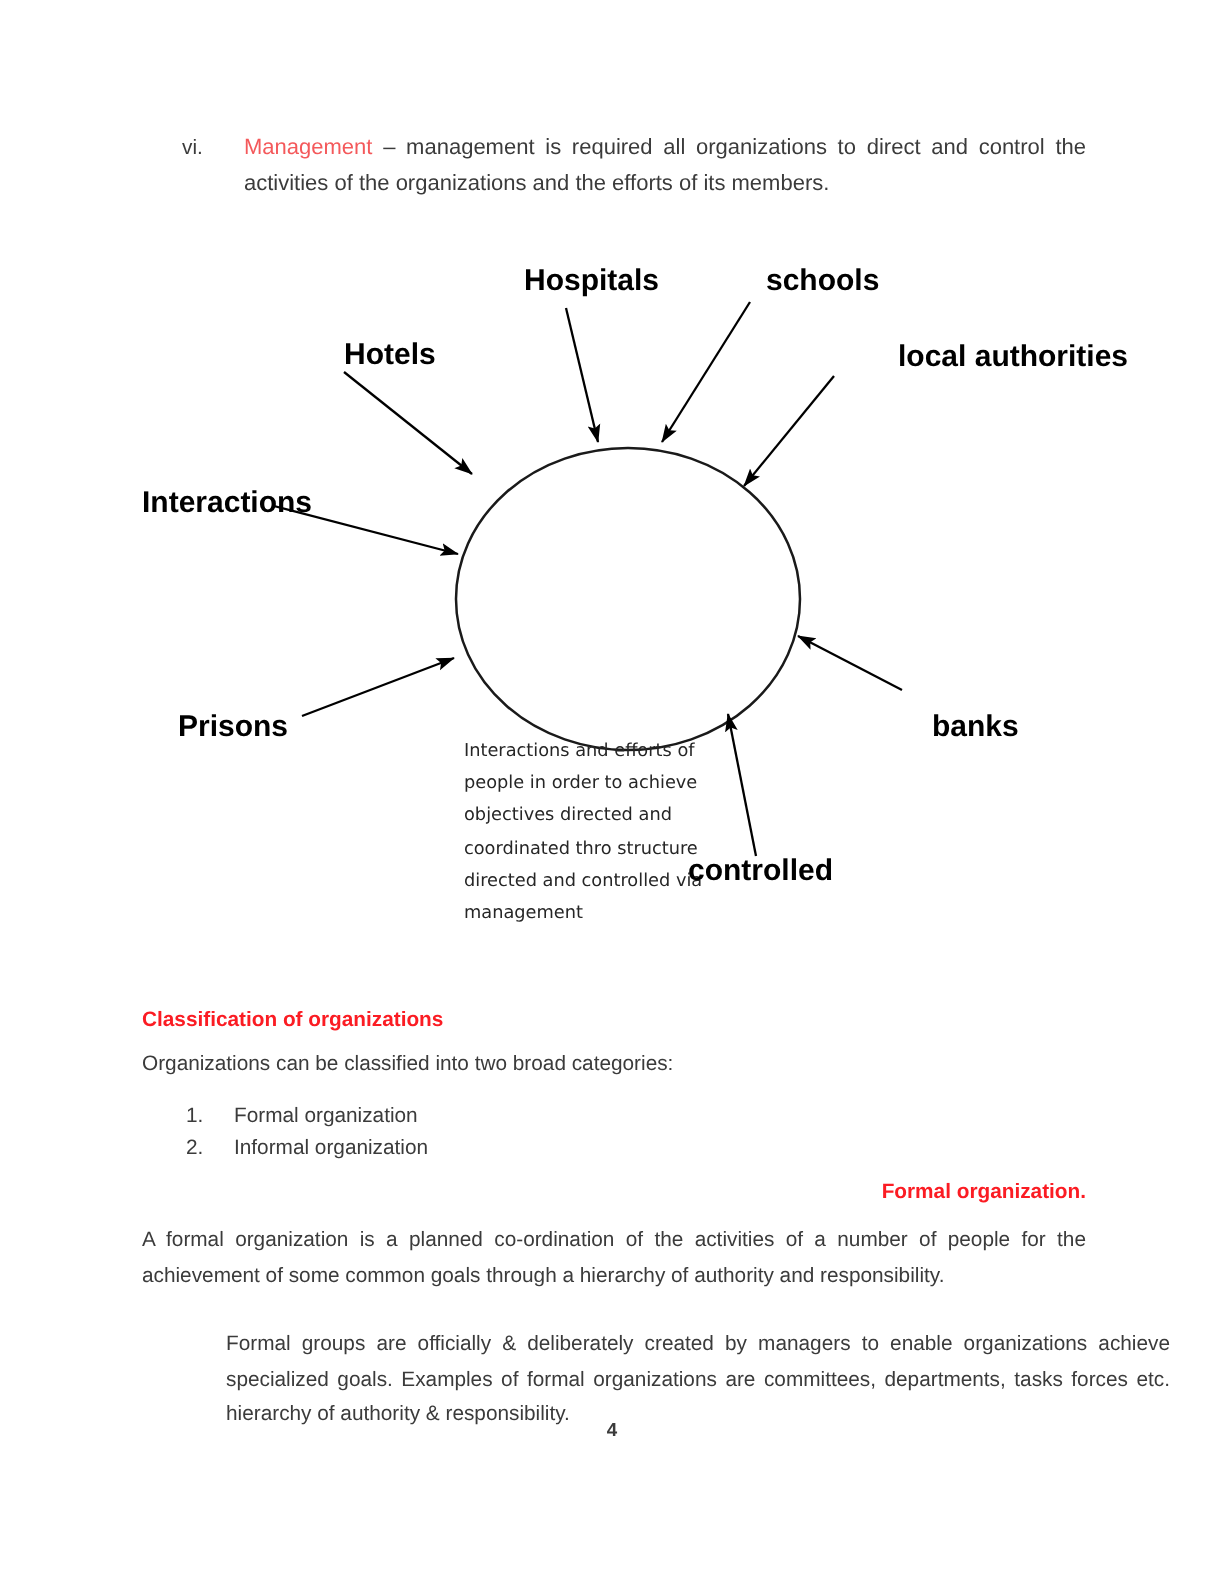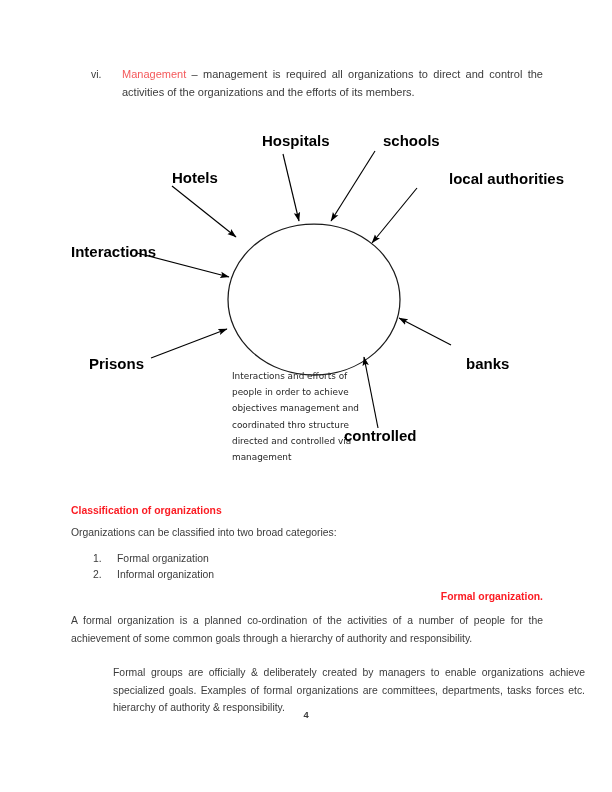--- a/index.html
+++ b/index.html
@@ -165,21 +165,21 @@
       <line x1="151" y1="238" x2="227" y2="209" stroke="#000" stroke-width="1.15" marker-end="url(#ah)"></line>
 
       <line x1="451" y1="225" x2="399" y2="198" stroke="#000" stroke-width="1.15" marker-end="url(#ah)"></line>
 
       <line x1="378" y1="308" x2="364" y2="237" stroke="#000" stroke-width="1.15" marker-end="url(#ah)"></line>
     </svg>
 
     <div class="ellipse-text">
       <div>Interactions and efforts of</div>
       <div>people in order to achieve</div>
-      <div>objectives management and</div>
+      <div>objectives directed and</div>
       <div>coordinated thro structure</div>
       <div>directed and controlled via</div>
       <div>management</div>
     </div>
 
     <div class="dlabel" style="left:262px; top:15px;">Hospitals</div>
     <div class="dlabel" style="left:383px; top:15px;">schools</div>
     <div class="dlabel" style="left:172px; top:52px;">Hotels</div>
     <div class="dlabel" style="left:449px; top:53px;">local authorities</div>
     <div class="dlabel" style="left:71px; top:126px;">Interactions</div>

